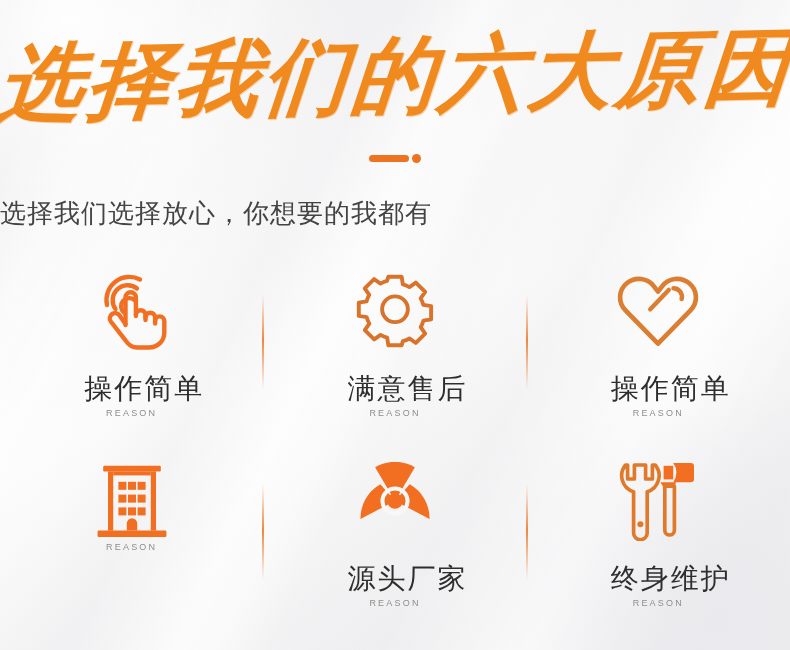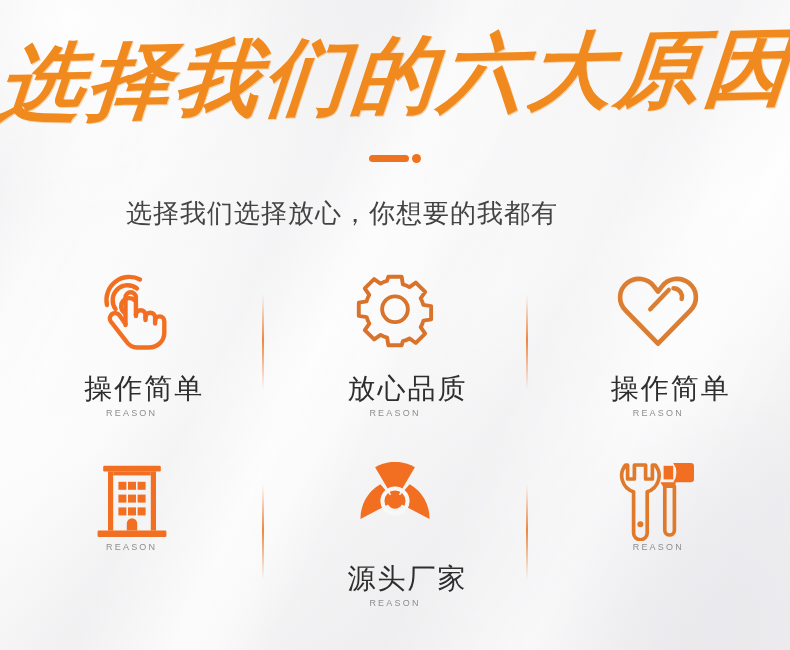--- a/index.html
+++ b/index.html
@@ -114,21 +114,20 @@
     background: #ED7321;
     margin-left: 3px;
   }
 
   
   .subtitle {
     position: absolute;
     top: 196px;
     left: 0;
     width: 684px;
-    text-align: center;
     font-size: 26px;
     color: #434343;
     letter-spacing: 1px;
     white-space: nowrap;
   }
 
   
   .grid {
     position: absolute;
     top: 258px;
@@ -224,21 +223,21 @@
         <div class="vsep right"></div>
       </div>
 
       <div class="cell">
         <div class="icon-box">
           <svg width="78" height="78" viewBox="0 0 100 100" fill="none">
             <path d="M41.5 6 h17 l1.6 9.9 a35 35 0 0 1 8.4 3.5 l8.2 -5.8 12 12 -5.8 8.2 a35 35 0 0 1 3.5 8.4 l9.9 1.6 v17 l-9.9 1.6 a35 35 0 0 1 -3.5 8.4 l5.8 8.2 -12 12 -8.2 -5.8 a35 35 0 0 1 -8.4 3.5 L58.5 94 h-17 l-1.6 -9.9 a35 35 0 0 1 -8.4 -3.5 l-8.2 5.8 -12 -12 5.8 -8.2 a35 35 0 0 1 -3.5 -8.4 L3.6 56.3 v-17 l9.9 -1.6 a35 35 0 0 1 3.5 -8.4 l-5.8 -8.2 12 -12 8.2 5.8 a35 35 0 0 1 8.4 -3.5 z" stroke="#D9732B" stroke-width="5" stroke-linejoin="round"></path>
             <circle cx="50" cy="47.8" r="16.5" stroke="#D9732B" stroke-width="5"></circle>
           </svg>
         </div>
-        <div class="cell-label">放心品质</div>
+        <div class="cell-label">满意售后</div>
         <div class="cell-sub">REASON</div>
         <div class="vsep right"></div>
       </div>
 
       <div class="cell">
         <div class="icon-box">
           <svg width="86" height="76" viewBox="0 0 100 88" fill="none">
             <path d="M50 82 L12.5 43.5 C3 34 4 19.5 14 11.5 C24 3.5 38 6 45 15 L50 21.5 L55 15 C62 6 76 3.5 86 11.5 C96 19.5 97 34 87.5 43.5 Z" stroke="#DB7E32" stroke-width="5.4" stroke-linejoin="round" stroke-linecap="round"></path>
             <path d="M41 42 L62.5 19.5" stroke="#DB7E32" stroke-width="5.2" stroke-linecap="round"></path>
             <path d="M68 17.5 a10 10 0 0 1 9.5 12.5" stroke="#DB7E32" stroke-width="5.2" stroke-linecap="round" fill="none"></path>
@@ -299,18 +298,19 @@
             <circle cx="33" cy="79" r="3.8" fill="#E07A2A"></circle>
 
             <g>
               <path d="M62 6 h12 v17 h-12 z" fill="#F26F21"></path>
               <path d="M74 2.5 h22 a4 4 0 0 1 4 4 v16 a4 4 0 0 1 -4 4 h-22 a20 20 0 0 0 0 -24 z" fill="#F26F21"></path>
               <path d="M78 26.5 l-3 5 h-14 l-3 -5 z" fill="#F26F21"></path>
               <path d="M63.5 31.5 h12 v55 a6 6 0 0 1 -12 0 z" stroke="#E07A2A" stroke-width="4.6" stroke-linejoin="round" fill="none"></path>
             </g>
           </svg>
         </div>
+        <div class="cell-label">终身维护</div>
         <div class="cell-sub">REASON</div>
       </div>
 
     </div>
   </div>
 </div>
 
 </body></html>

